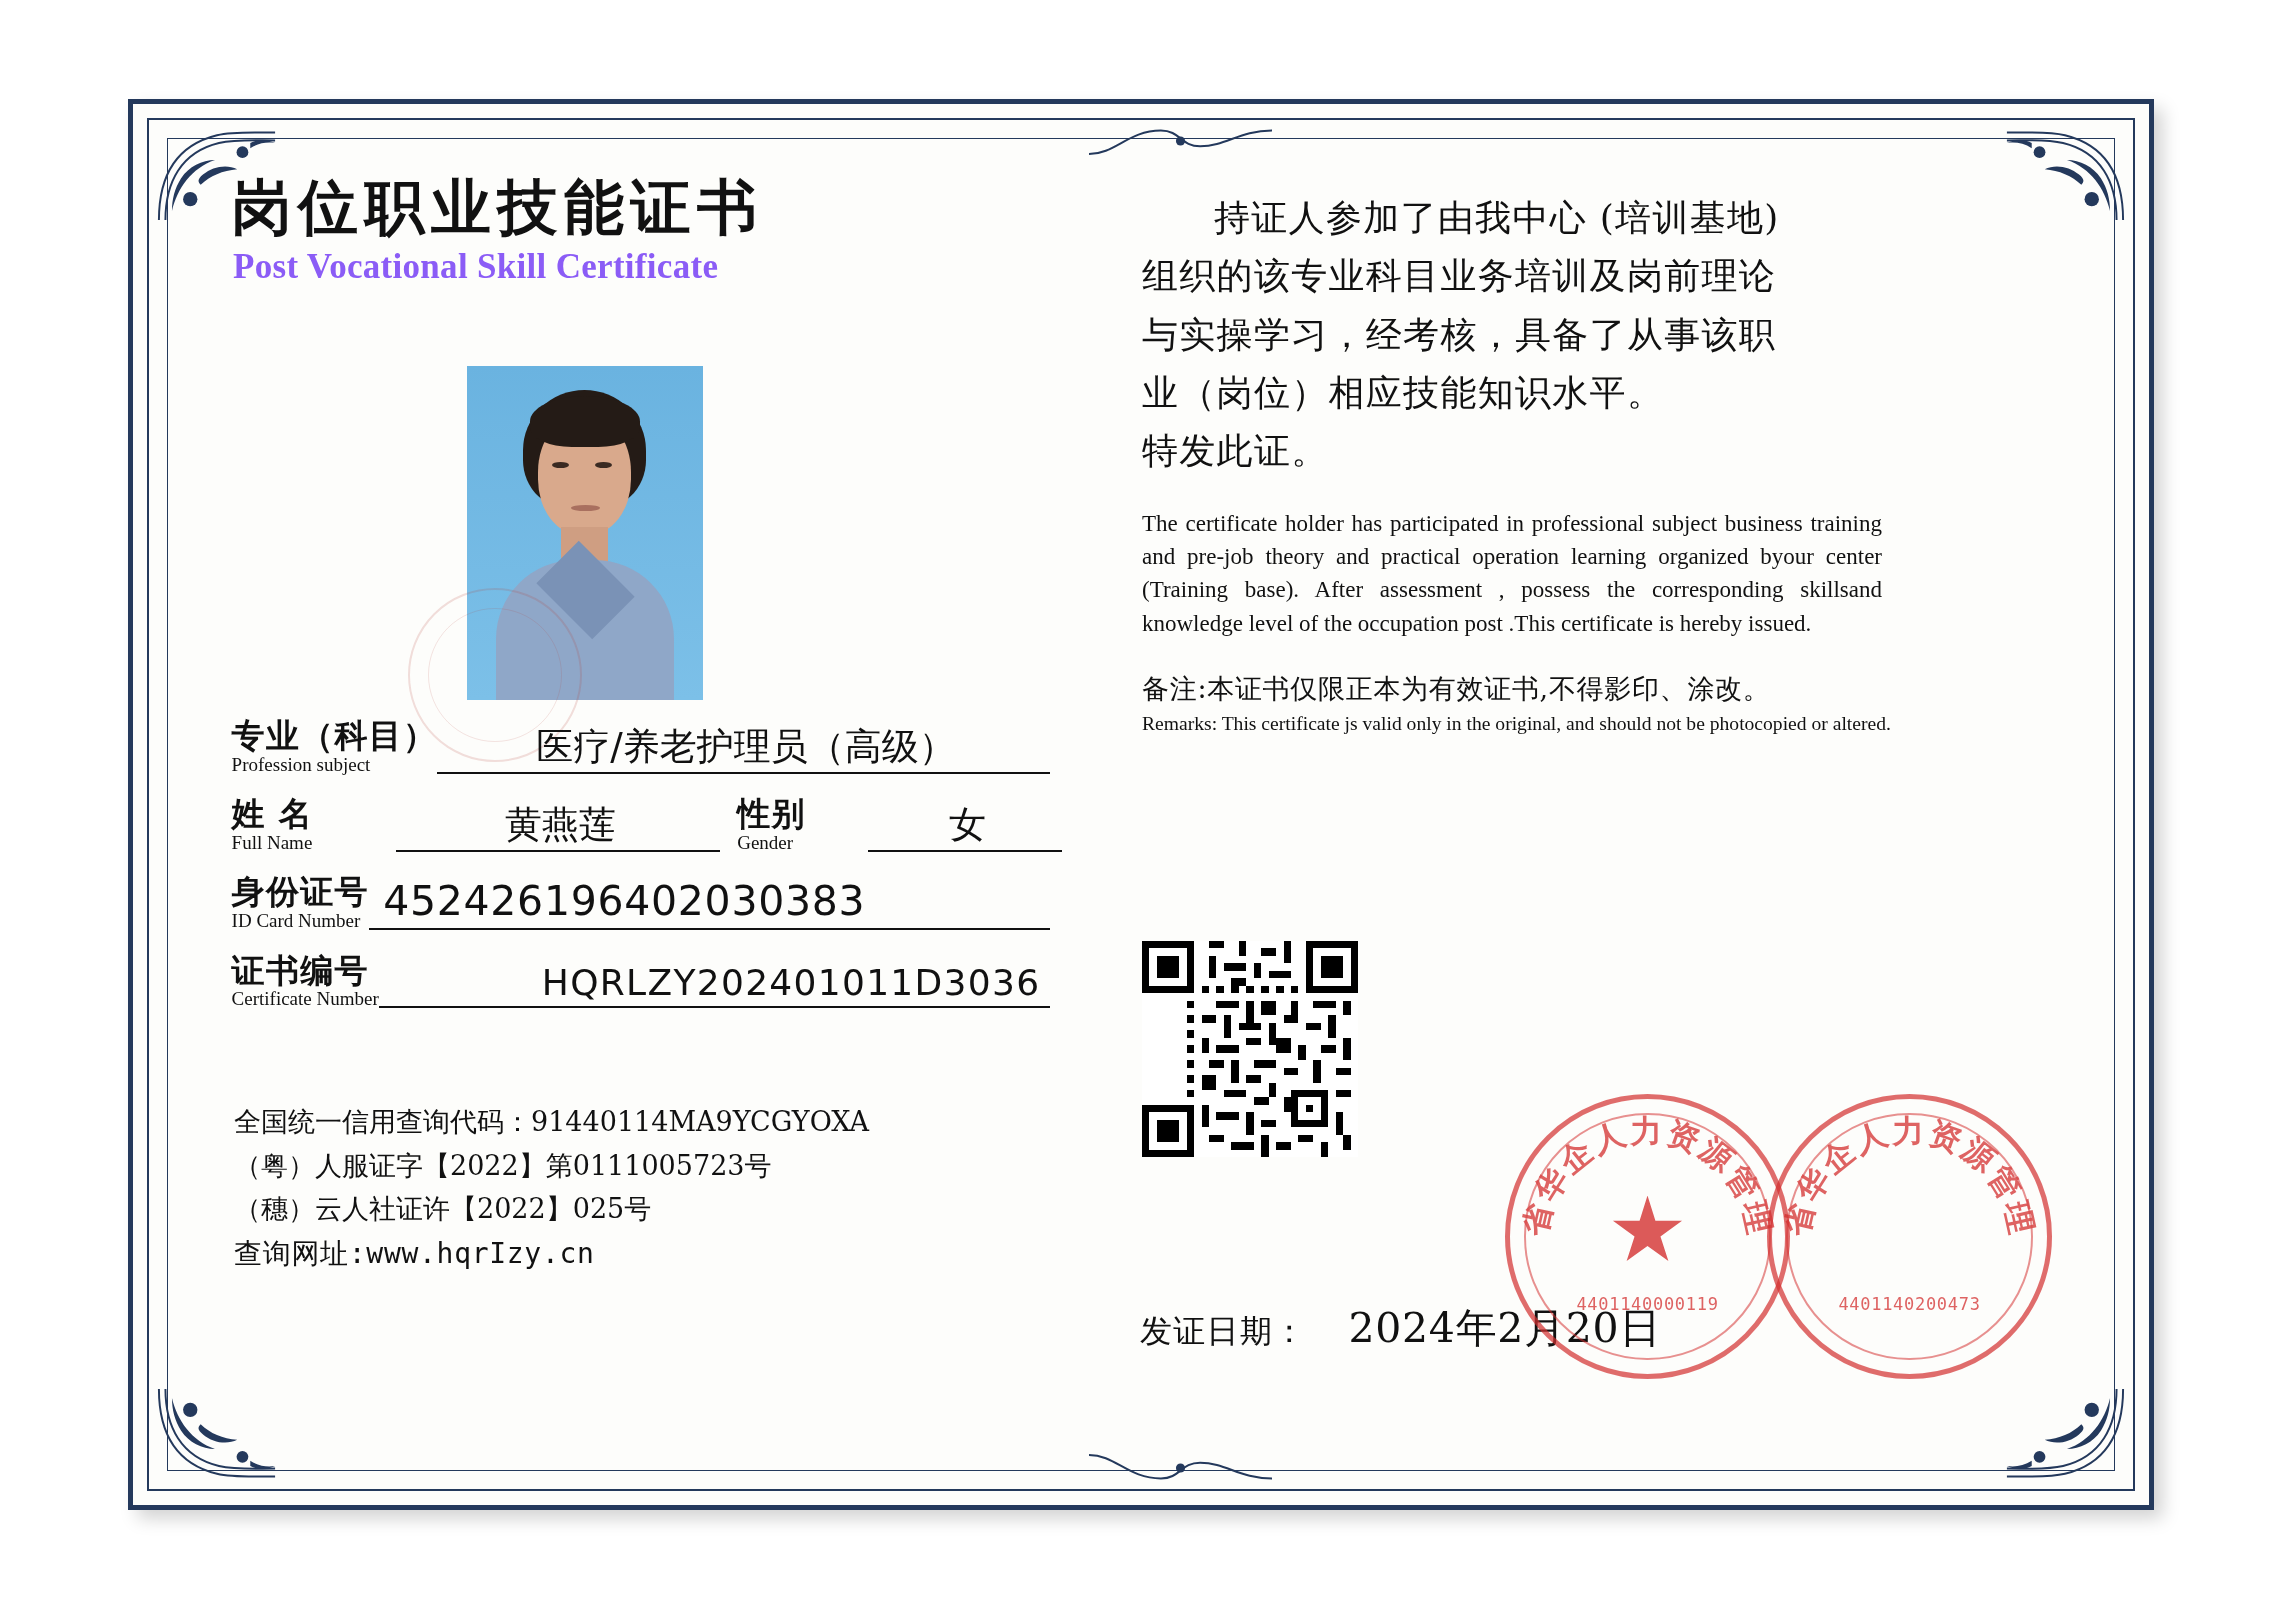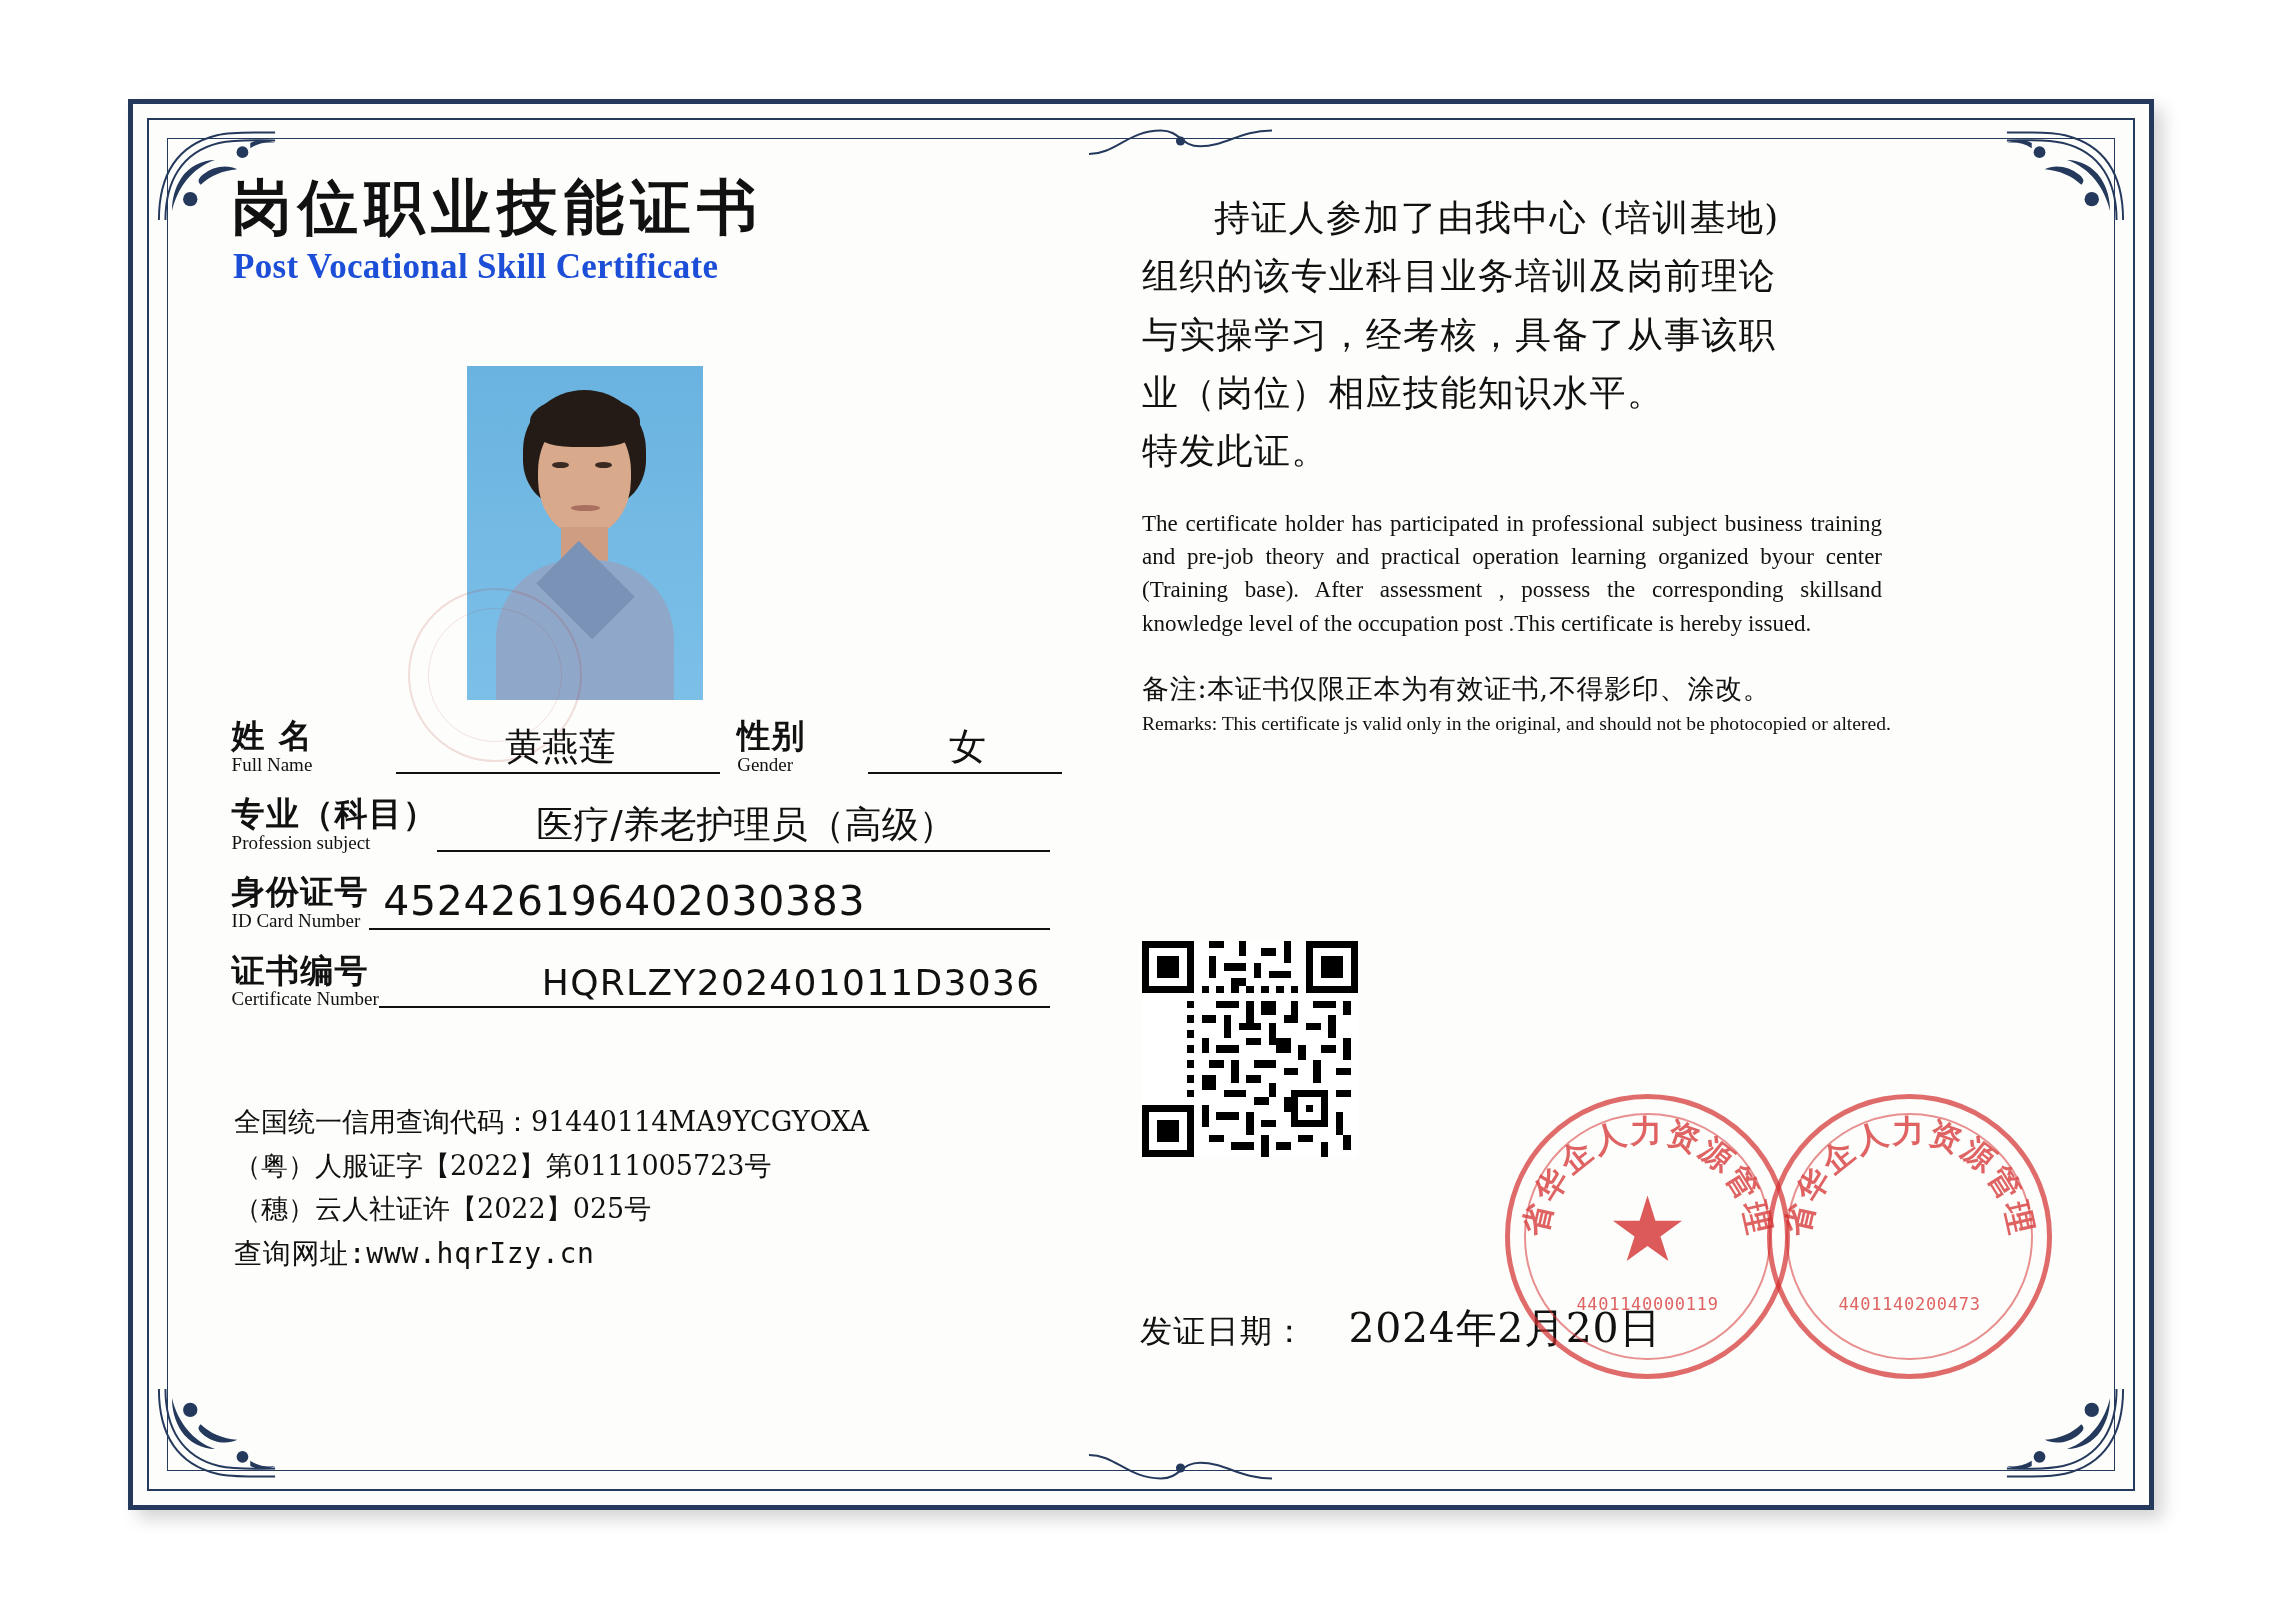--- a/index.html
+++ b/index.html
@@ -98,21 +98,21 @@
     font-weight: bold;
     letter-spacing: 6.5px;
     color: #111;
     line-height: 1.05;
     margin-left: 19.6px;
   }
   .title-en {
     font-family: "Liberation Serif", serif;
     font-size: 35px;
     font-weight: bold;
-    color: #1d4ed8;
+    color: #8b5cf6;
     margin-left: 21px;
     margin-top: 7.9px;
     letter-spacing: 0.3px;
   }
 
   
   .photo-wrap {
     position: absolute;
     left: 255px;
     top: 190px;
@@ -500,39 +500,39 @@
             <div class="ph-neck"></div>
             <div class="ph-body"></div>
             <div class="ph-collar"></div>
           </div>
         </div>
 
         <div class="photo-stamp"></div>
 
         <div class="fields">
 
+          <div class="frow">
+            <div class="flabel">
+              <span class="cn">专业（科目）</span>
+              <span class="en">Profession subject</span>
+            </div>
+            <div class="fvalue handwrite">医疗/养老护理员（高级）</div>
+          </div>
+
           <div class="frow name">
             <div class="flabel">
               <span class="cn">姓  名</span>
               <span class="en">Full Name</span>
             </div>
             <div class="fvalue handwrite name-v">黄燕莲</div>
             <div class="flabel gender-lab">
               <span class="cn">性别</span>
               <span class="en">Gender</span>
             </div>
             <div class="fvalue handwrite gender-v">女</div>
-          </div>
-
-          <div class="frow">
-            <div class="flabel">
-              <span class="cn">专业（科目）</span>
-              <span class="en">Profession subject</span>
-            </div>
-            <div class="fvalue handwrite">医疗/养老护理员（高级）</div>
           </div>
 
           <div class="frow">
             <div class="flabel">
               <span class="cn">身份证号</span>
               <span class="en">ID Card Number</span>
             </div>
             <div class="fvalue mono-num">452426196402030383</div>
           </div>
 

